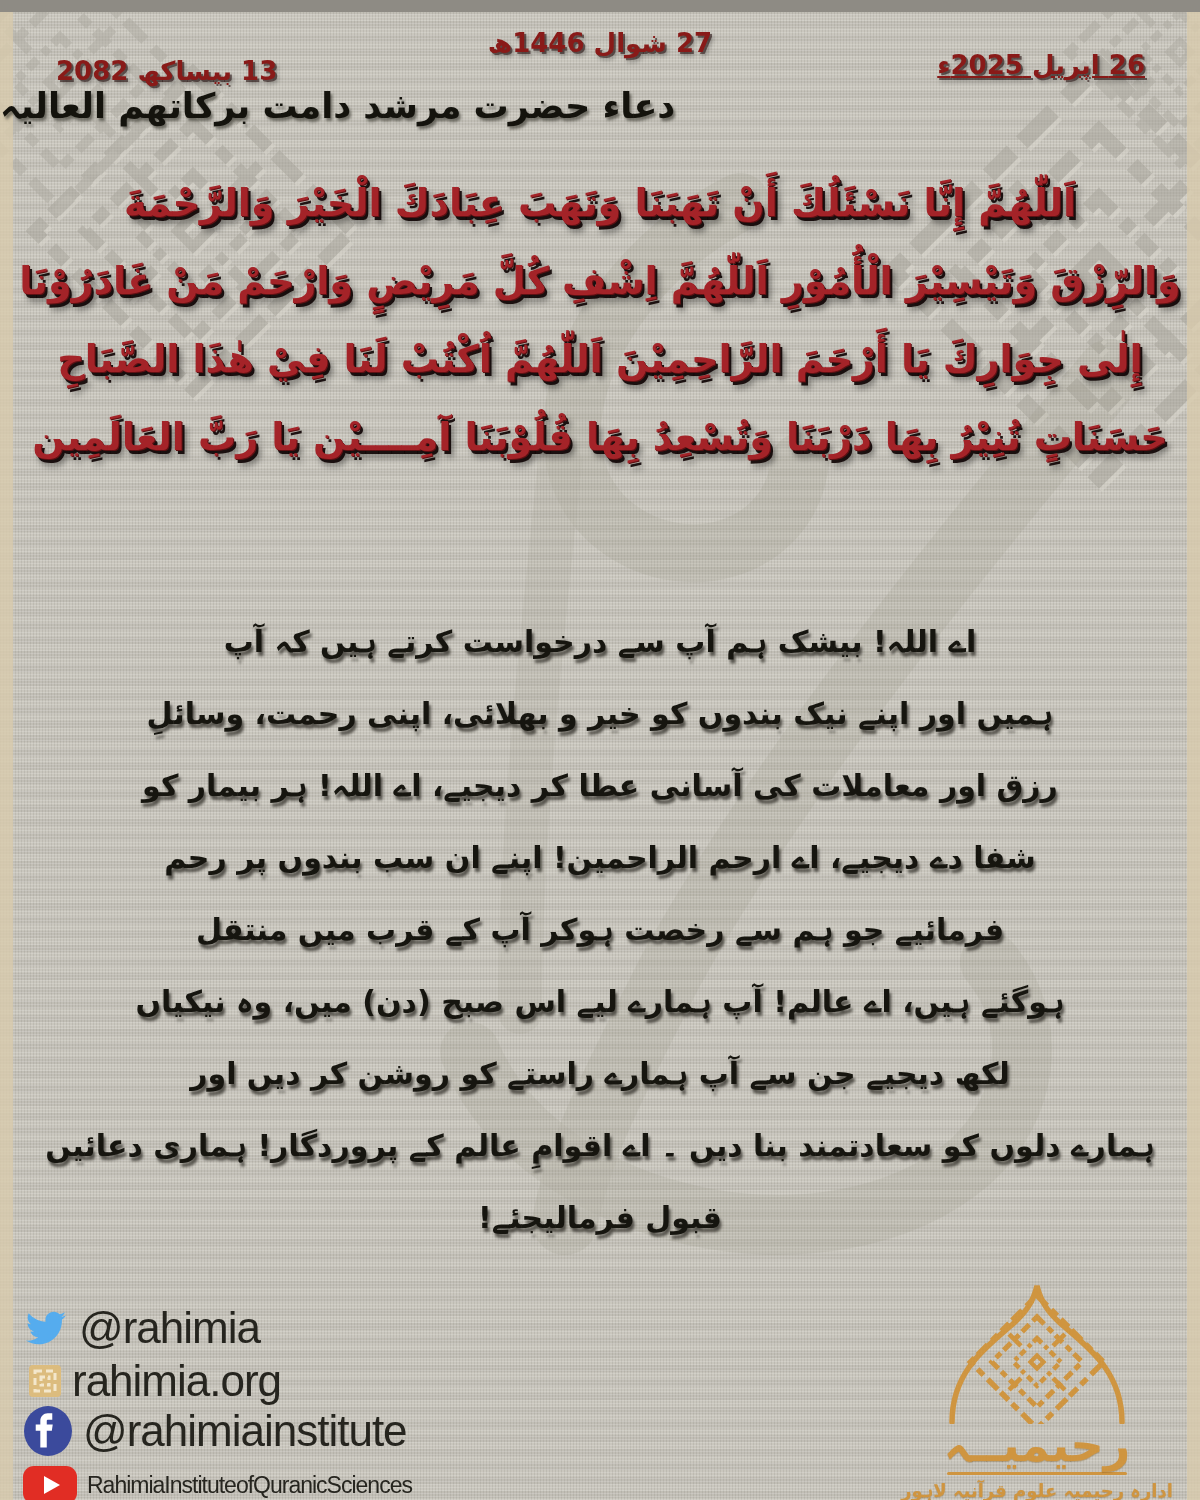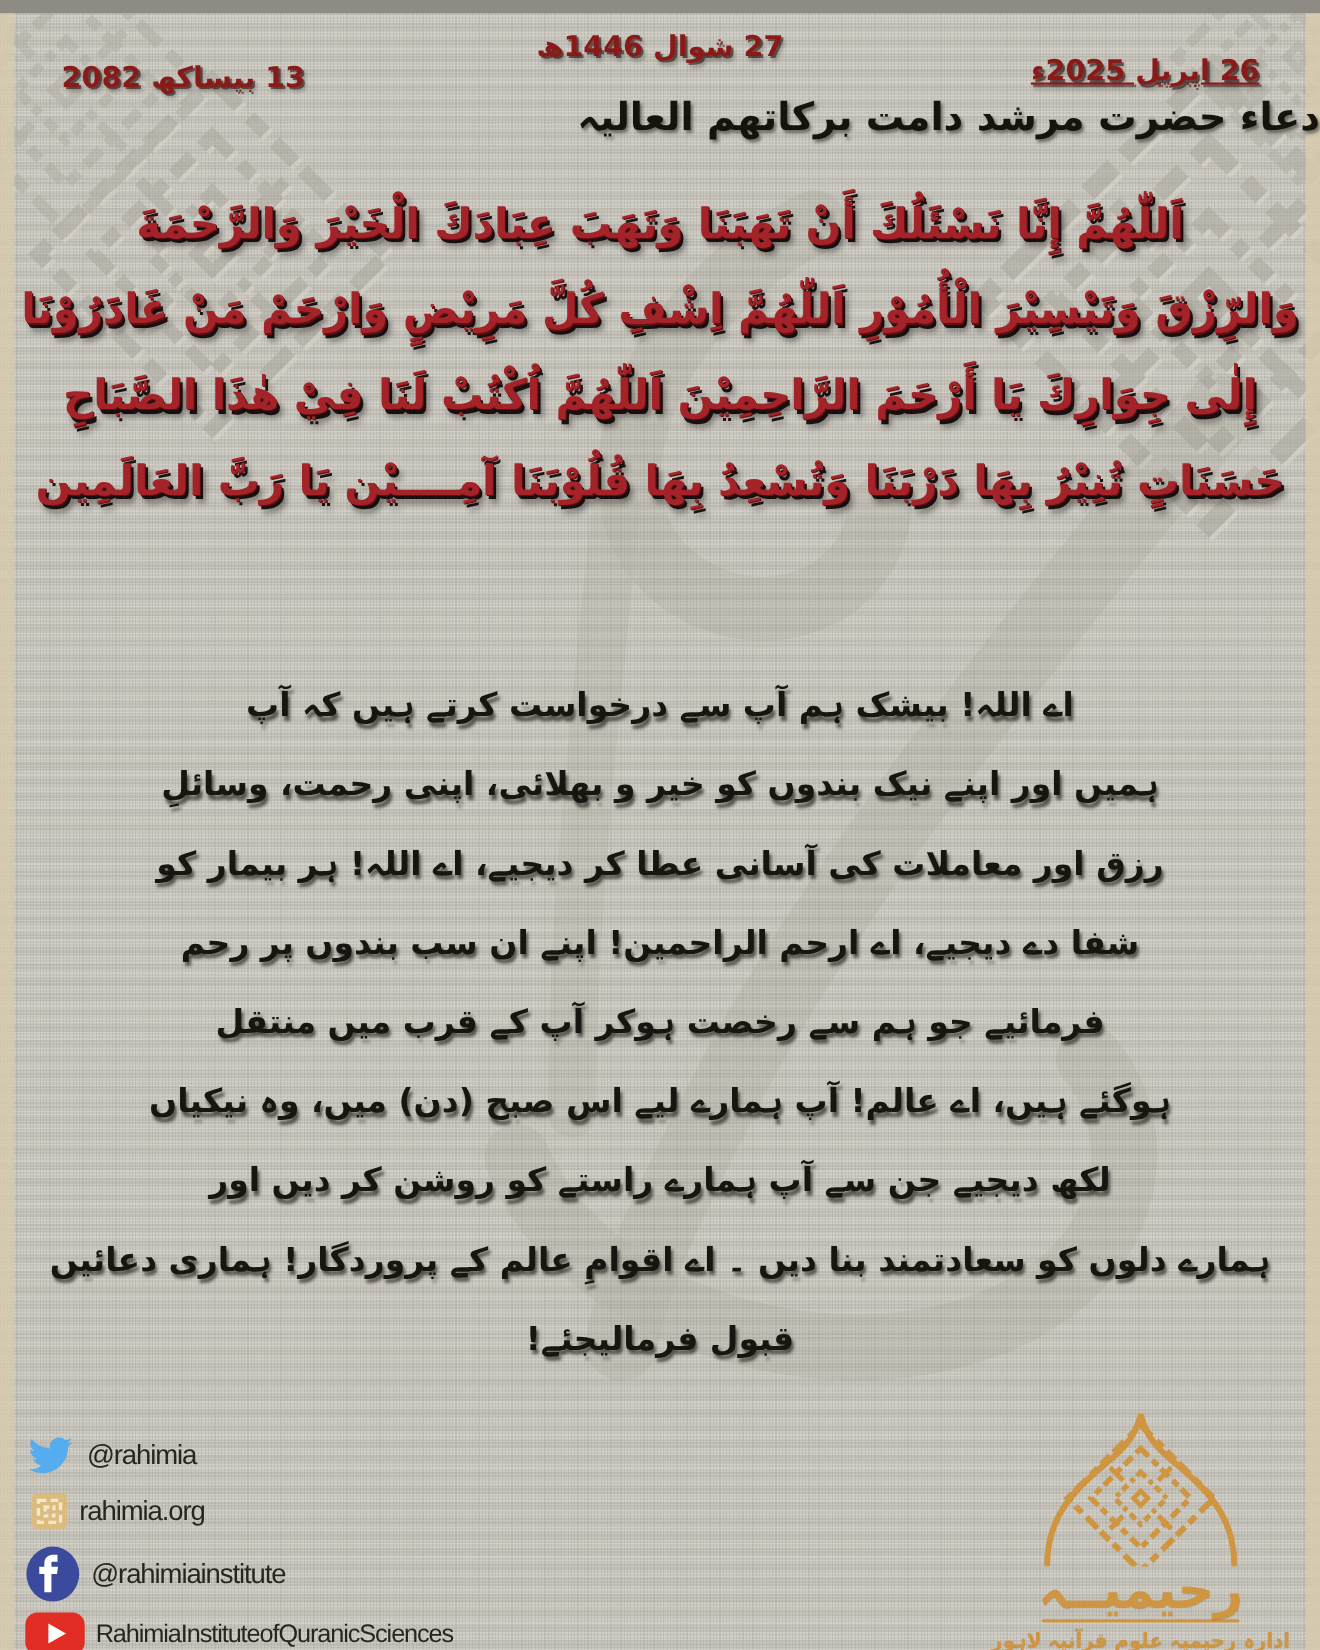--- a/index.html
+++ b/index.html
@@ -25,21 +25,21 @@
     position:absolute;z-index:2;
     color:#891a18;font-weight:bold;font-size:26px;
     text-shadow:2px 2px 0 rgba(30,8,8,.55), 3px 4px 4px rgba(0,0,0,.3);
     direction:rtl;white-space:nowrap;
   }
   .date-hijri{top:16px;left:0;width:100%;text-align:center;}
   .date-greg{top:38px;right:55px;text-decoration:underline;}
   .date-bikrami{top:44px;left:56px;}
   .title{
     position:absolute;z-index:2;top:74px;left:0;width:100%;
-    text-align:right;direction:rtl;
+    text-align:left;direction:rtl;
     color:#14130d;font-weight:bold;font-size:35px;
     text-shadow:2px 3px 3px rgba(70,68,60,.7);
     white-space:nowrap;
   }
 
   
   .arabic-block{position:absolute;z-index:2;top:152px;left:0;width:100%;direction:rtl;}
   .arabic-line{
     width:100%;text-align:center;white-space:nowrap;
     height:78px;line-height:78px;
@@ -60,21 +60,21 @@
     height:72px;line-height:72px;
     font-size:30px;font-weight:bold;
     color:#16150f;
     text-shadow:2px 4px 3px rgba(55,53,46,.8);
   }
 
   
   .social{position:absolute;z-index:2;left:22px;display:flex;align-items:center;gap:9px;}
   .social .handle{
     font-family:"Liberation Sans", sans-serif;
-    color:#26251f;font-size:25px;letter-spacing:-1px;white-space:nowrap;
+    color:#26251f;font-size:44px;letter-spacing:-1px;white-space:nowrap;
   }
   .social.row-youtube .handle{font-size:23px;}
   .social .ic{flex:0 0 auto;display:block;}
 
   .logo{position:absolute;z-index:2;top:1262px;right:18px;width:290px;height:232px;text-align:center;}
   .logo .wordmark{
     direction:rtl;color:#cf9540;font-weight:bold;font-size:46px;line-height:46px;
     margin-top:-6px;letter-spacing:2px;
     text-shadow:0 1px 1px rgba(120,80,20,.35);
   }

